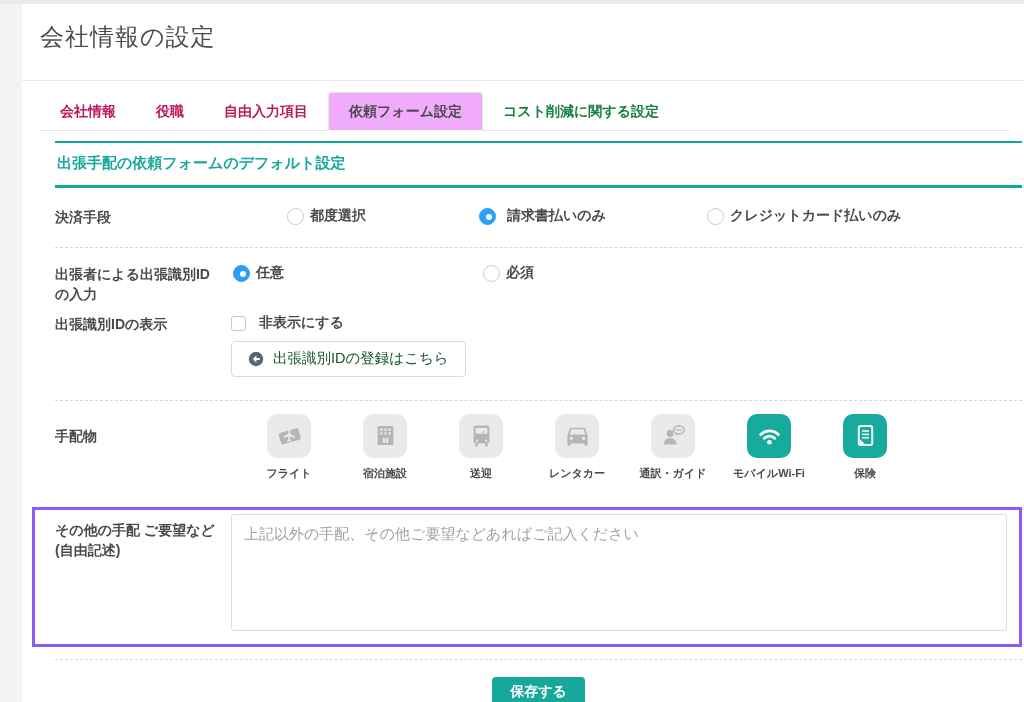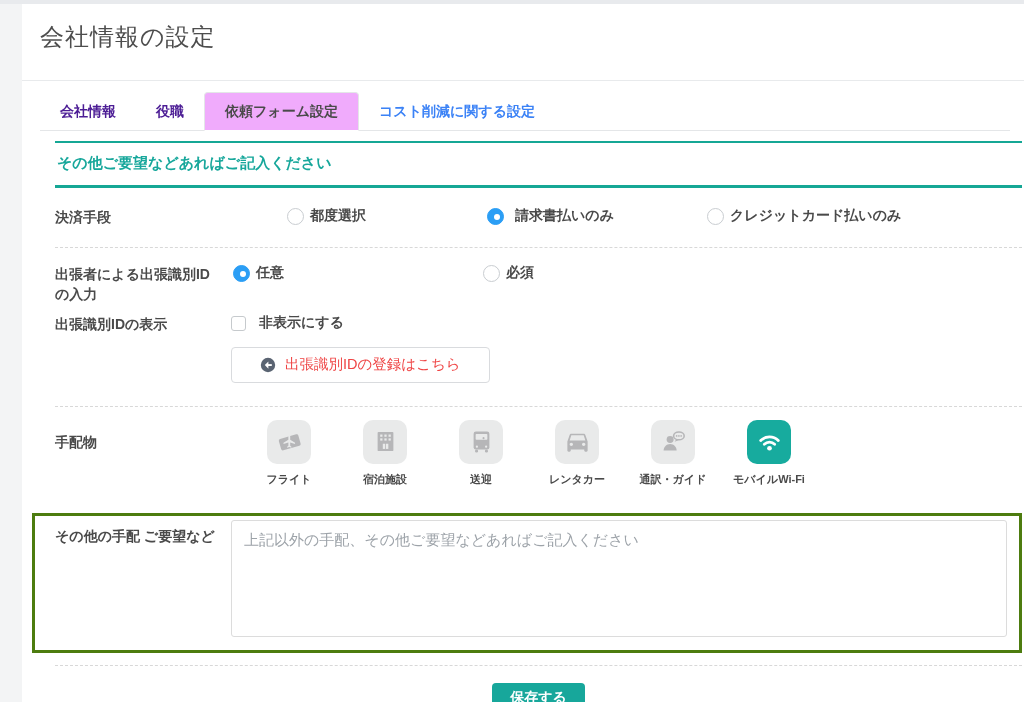--- a/index.html
+++ b/index.html
@@ -8,25 +8,25 @@
   .page { position:relative; width:1024px; height:702px; background:#ffffff; }
   .top-strip { position:absolute; top:0; left:0; width:1024px; height:4px; background:#e8eaed; }
   .left-strip { position:absolute; top:4px; left:0; width:22px; height:698px; background:#f3f4f5; }
   .content { position:absolute; top:4px; left:22px; width:1002px; height:698px; background:#fff; }
 
   .header { height:77px; border-bottom:1px solid #e8eaec; padding:16px 0 0 18px; }
   .header h1 { font-size:24px; font-weight:400; color:#4d4d4d; line-height:34px; letter-spacing:1px; }
 
   .tabbar { display:flex; align-items:flex-end; margin:12px 14px 0 18px; height:38px;
     border-bottom:1px solid #e4e6e8; }
-  .tab { font-size:14px; font-weight:bold; color:#4c1d95; line-height:37px; padding:0 20px;
+  .tab { font-size:14px; font-weight:bold; color:#be185d; line-height:37px; padding:0 20px;
     cursor:pointer; white-space:nowrap; }
   .tab.active { background:#f0abfc; color:#4a4a4a; border:1px solid #e4e6e8; border-bottom:1px solid #fff;
     border-radius:4px 4px 0 0; margin-bottom:-1px; }
-  .tab.muted { color:#3b82f6; }
+  .tab.muted { color:#15803d; }
 
   .panel { margin:10px 2px 0 33px; border-top:2px solid #15a795; }
   .panel-title { padding:11px 2px 12px; border-bottom:3px solid #15a795;
     color:#17a79b; font-size:15px; font-weight:bold; }
 
   .form-row { display:flex; }
   .row-label { width:176px; flex:0 0 176px; font-size:14px; font-weight:bold; color:#4a4a4a; line-height:20px; }
   .row-controls { flex:1; position:relative; }
   .dashed { border-bottom:1px dashed #d8d8d8; }
 
@@ -40,32 +40,32 @@
   .radio { width:17px; height:17px; border-radius:50%; background:#fff; border:1px solid #c9cdd1;
     position:relative; flex:0 0 17px; }
   .radio.checked { background:#2b9ef5; border-color:#2b9ef5; }
   .radio.checked::after { content:""; position:absolute; left:5.5px; top:5.5px; width:6px; height:6px;
     border-radius:50%; background:#fff; }
 
   .check-opt { display:inline-flex; align-items:center; gap:7px; cursor:pointer; }
   .checkbox { width:15px; height:15px; border:1px solid #c6cacd; border-radius:3px; background:#fff; }
   .check-opt .opt-text { font-size:14px; font-weight:bold; color:#4a4a4a;margin-left:6px; }
 
-  .register-btn { display:inline-flex; align-items:center; gap:9px; margin-top:12px;
-    height:36px; padding:0 28px; background:#fff; border:1px solid #d9dbde; border-radius:4px;
-    color:#ef4444; font-size:14.5px; cursor:pointer; font-family:inherit; }
+  .register-btn { display:inline-flex; align-items:center; gap:9px; margin-top:6px;
+    height:36px; padding:0 16px; background:#fff; border:1px solid #d9dbde; border-radius:4px;
+    color:#14532d; font-size:14.5px; cursor:pointer; font-family:inherit; }
 
   .items-wrap { display:flex; }
   .arr-item { width:96px; text-align:center; cursor:pointer; }
   .tile { width:44px; height:44px; margin:0 auto; border-radius:10px; background:#e9eaea; color:#b6b6b8;
     display:flex; align-items:center; justify-content:center; }
   .arr-item.sel .tile { background:#17ab9e; color:#ffffff; }
   .arr-label { margin-top:9px; font-size:11px; font-weight:bold; color:#4a4a4a; line-height:12px; white-space:nowrap; }
 
-  .pink-box { margin:28px 0 12px -23px; border:3px solid #4d7c0f; padding:4px 12px 13px 20px; display:flex; }
+  .pink-box { margin:28px 0 12px -23px; border:3px solid #8b5cf6; padding:4px 12px 13px 20px; display:flex; }
   .pink-box .row-label { padding-top:6px; }
   .pink-box textarea { flex:1; height:117px; resize:none; border:1px solid #dcdcdc; border-radius:3px;
     padding:10px 12px; font-size:15px; color:#4a4a4a; font-family:inherit; outline:none; }
   .pink-box textarea::placeholder { color:#9da3a9; }
 
   .post-divider { border-top:1px dashed #d8d8d8; margin-top:4px; }
   .save-row { text-align:center; padding-top:17px; }
   .save-btn { background:#17a79b; color:#fff; border:none; border-radius:4px; height:31px;
     padding:0 18px; font-size:14px; font-weight:bold; cursor:pointer; font-family:inherit; }
 </style>
@@ -77,35 +77,36 @@
   <div class="left-strip"></div>
   <div class="content">
 
     <div class="header">
       <h1>会社情報の設定</h1>
     </div>
 
     <div class="tabbar">
       <div class="tab">会社情報</div>
       <div class="tab">役職</div>
+      <div class="tab">自由入力項目</div>
       <div class="tab active">依頼フォーム設定</div>
       <div class="tab muted">コスト削減に関する設定</div>
     </div>
 
     <div class="panel">
-      <div class="panel-title">その他ご要望などあればご記入ください</div>
+      <div class="panel-title">出張手配の依頼フォームのデフォルト設定</div>
 
       <div class="form-row row-payment dashed">
         <div class="row-label">決済手段</div>
         <div class="row-controls" style="height:20px;">
           <label class="radio-opt" style="left:56px;">
             <span class="radio"></span>
             <span class="opt-text">都度選択</span>
           </label>
-          <label class="radio-opt" style="left:256px;gap:11px;">
+          <label class="radio-opt" style="left:248px;gap:11px;">
             <span class="radio checked"></span>
             <span class="opt-text">請求書払いのみ</span>
           </label>
           <label class="radio-opt" style="left:476px;">
             <span class="radio"></span>
             <span class="opt-text">クレジットカード払いのみ</span>
           </label>
         </div>
       </div>
 
@@ -229,29 +230,40 @@
               <div class="tile">
                 <svg width="27" height="27" viewBox="0 0 24 24">
                   <path d="M4.2 11.2a11 11 0 0 1 15.6 0" fill="none" stroke="currentColor" stroke-width="2.5" stroke-linecap="round"></path>
                   <path d="M7.4 14.4a6.6 6.6 0 0 1 9.2 0" fill="none" stroke="currentColor" stroke-width="2.5" stroke-linecap="round"></path>
                   <circle cx="12" cy="18" r="2.1" fill="currentColor"></circle>
                 </svg>
               </div>
               <div class="arr-label">モバイルWi-Fi</div>
             </div>
 
+            <div class="arr-item sel">
+              <div class="tile">
+                <svg width="27" height="27" viewBox="0 0 24 24">
+                  <rect x="6" y="3.5" width="12" height="17" rx="1.8" fill="none" stroke="currentColor" stroke-width="1.7"></rect>
+                  <path d="M9 8h6M9 11h6M9 14h6" stroke="currentColor" stroke-width="1.5" fill="none"></path>
+                  <path d="M6.9 20.3h5.2l-5.2-5z" fill="currentColor"></path>
+                </svg>
+              </div>
+              <div class="arr-label">保険</div>
+            </div>
 
 
           </div>
         </div>
       </div>
 
       <div class="pink-box">
         <div class="row-label">
           <div>その他の手配 ご要望など</div>
+          <div>(自由記述)</div>
         </div>
         <textarea placeholder="上記以外の手配、その他ご要望などあればご記入ください" style=""></textarea>
       </div>
 
       <div class="post-divider"></div>
 
       <div class="save-row">
         <button class="save-btn">保存する</button>
       </div>
     </div>

